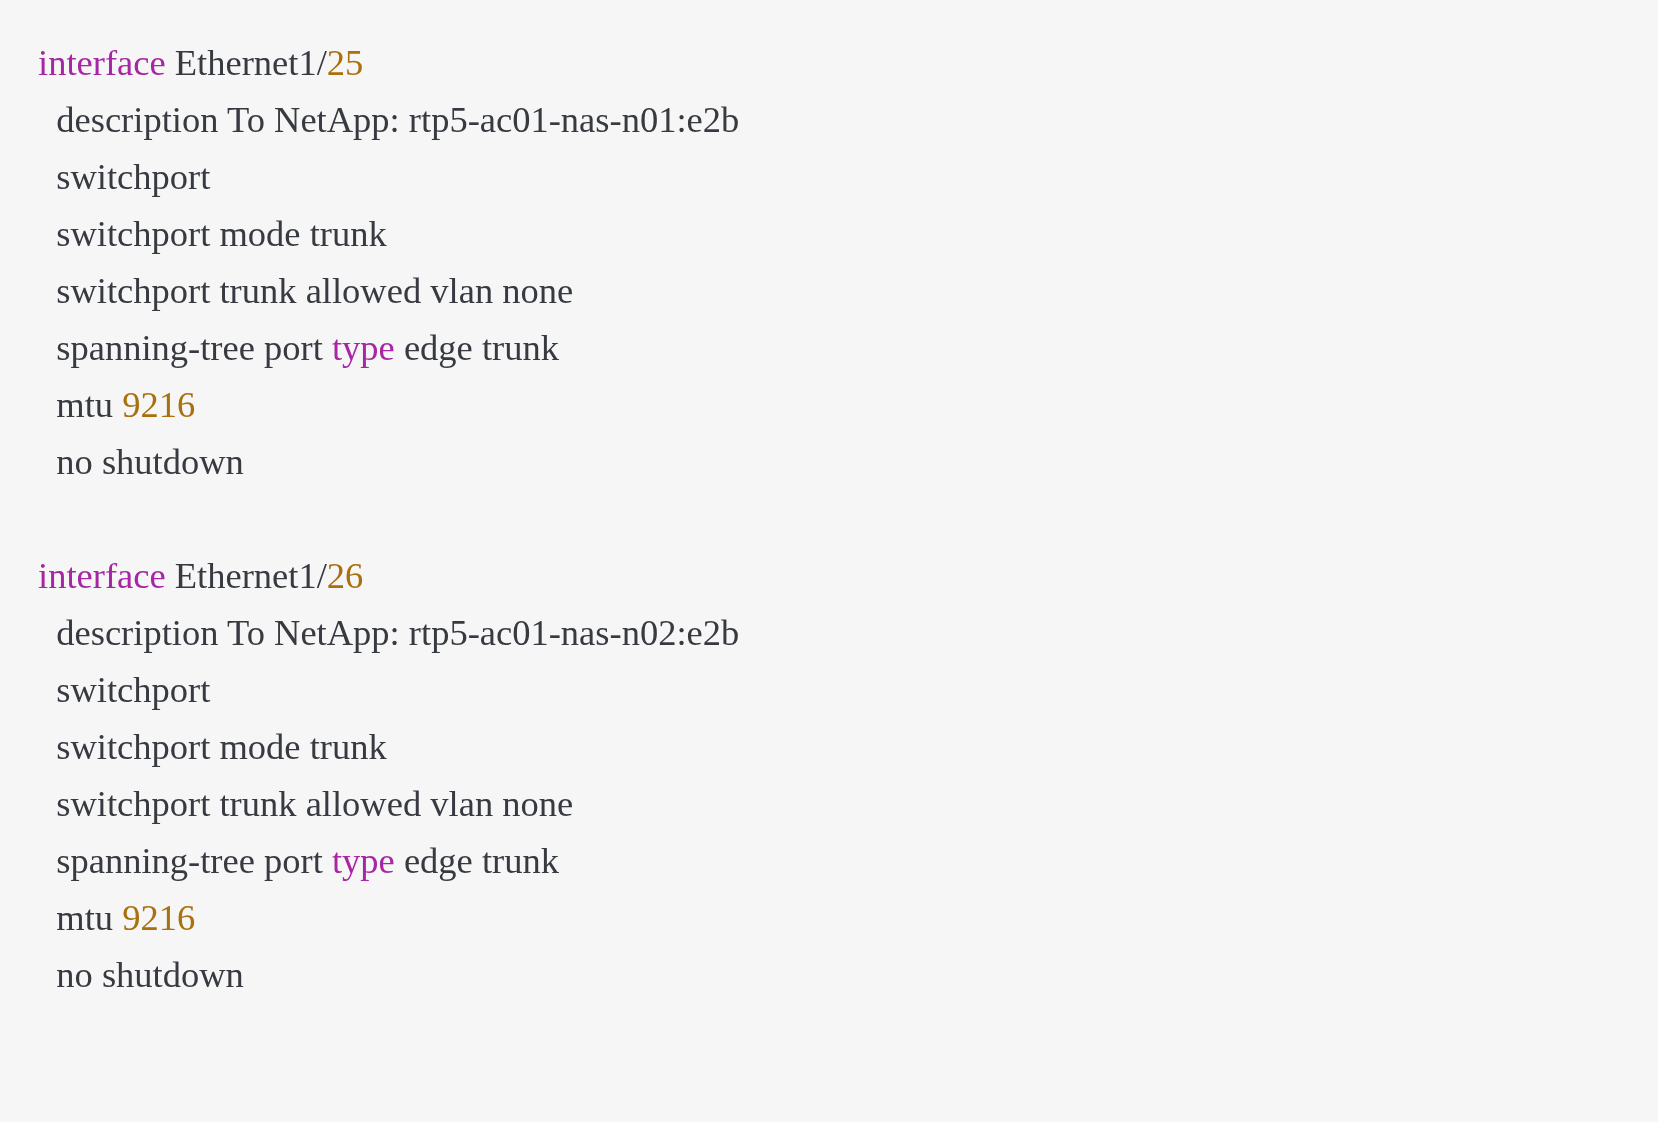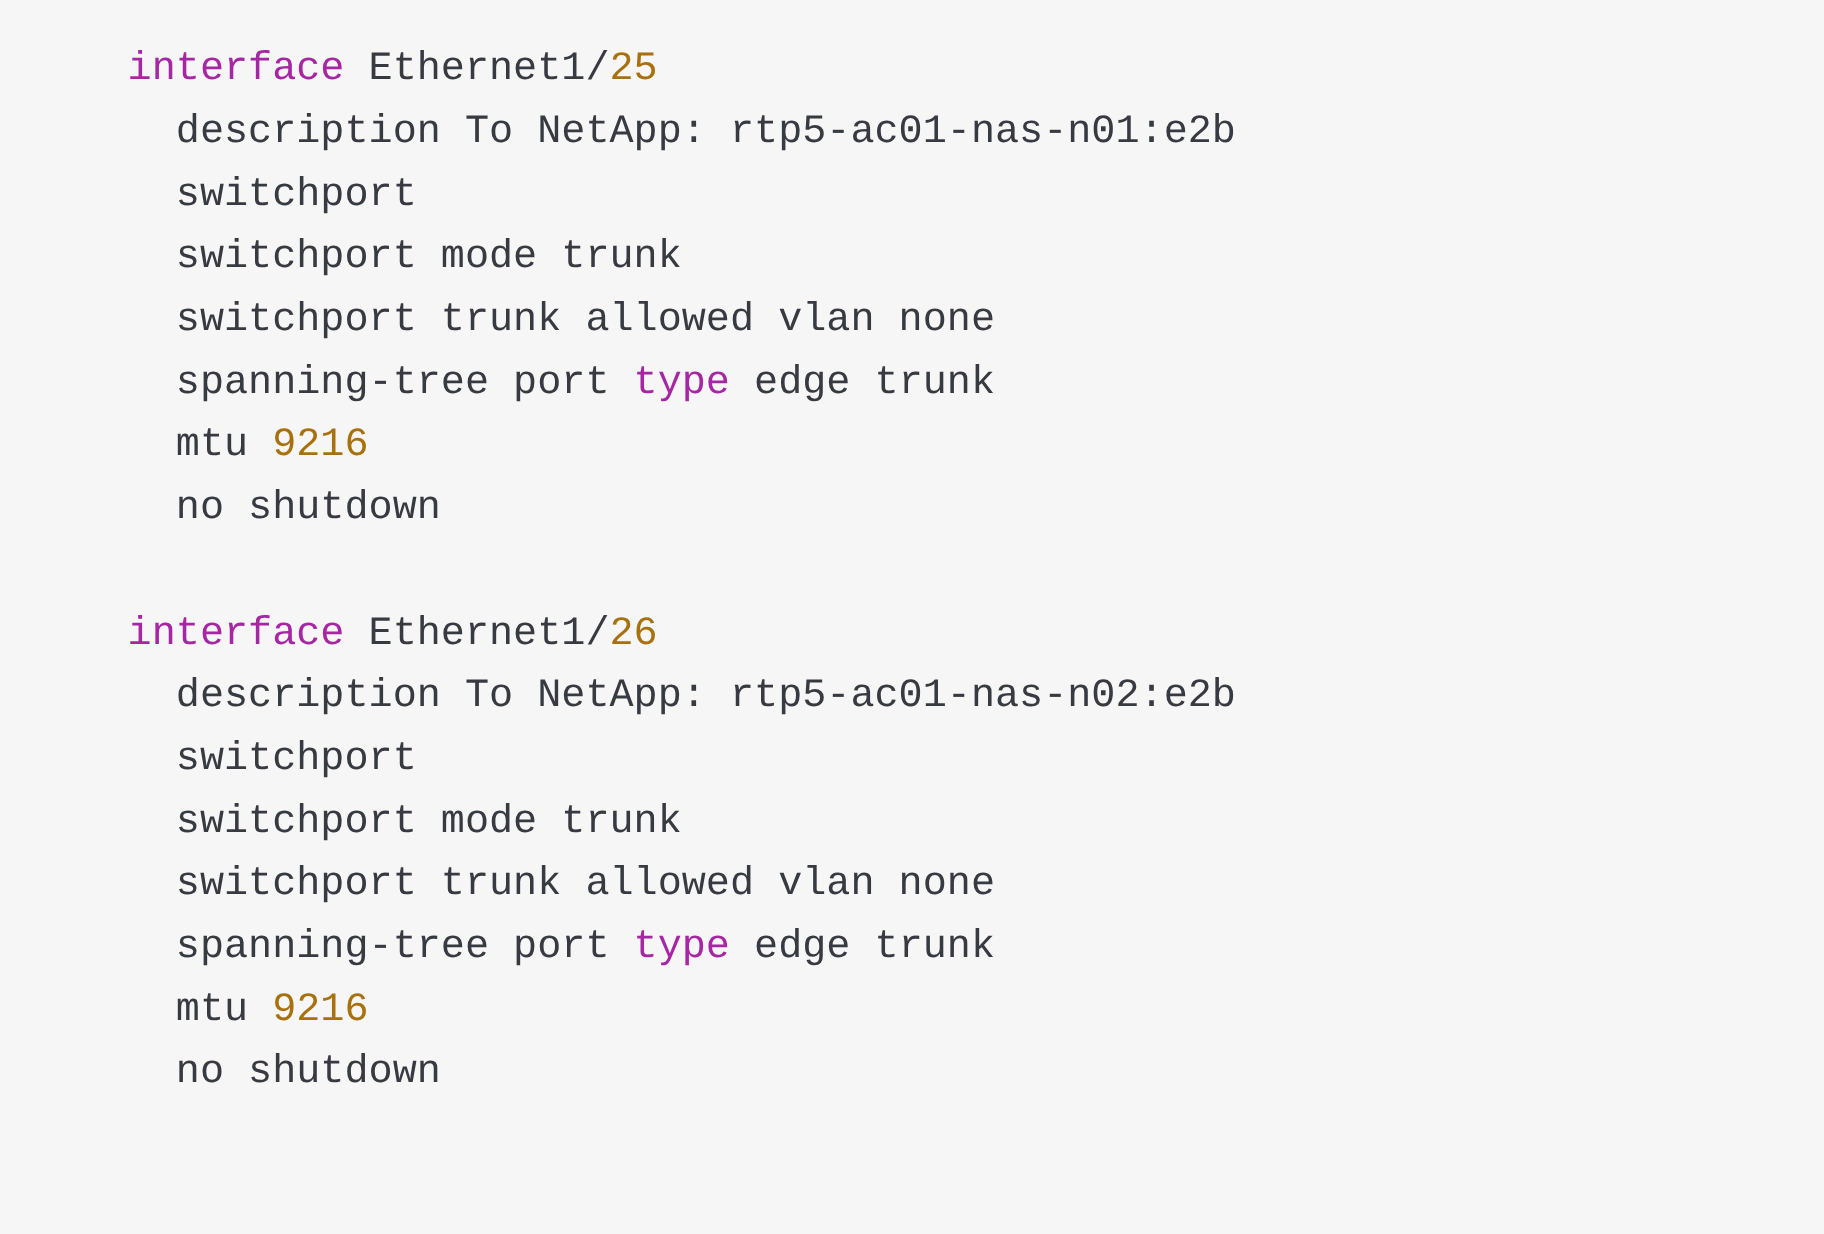--- a/index.html
+++ b/index.html
@@ -12,22 +12,22 @@
     background: var(--bg, #f6f6f6);
     overflow: hidden;
   }
   .config-viewer {
     width: 100%;
     height: 100%;
     box-sizing: border-box;
   }
   .code-block {
     margin: 0;
-    padding: 34px 40px 0 116px;
-    font-family: Liberation Mono, monospace;
+    padding: 34px 40px 0 38px;
+    font-family: Liberation Serif, serif;
     font-size: 36.5px;
     line-height: 57px;
     color: var(--plain, #383a42);
     white-space: pre;
   }
   .code-line {
     height: 57px;
   }
   .tok-plain   { color: var(--plain,   #383a42); }
   .tok-keyword { color: var(--keyword, #a626a4); }

